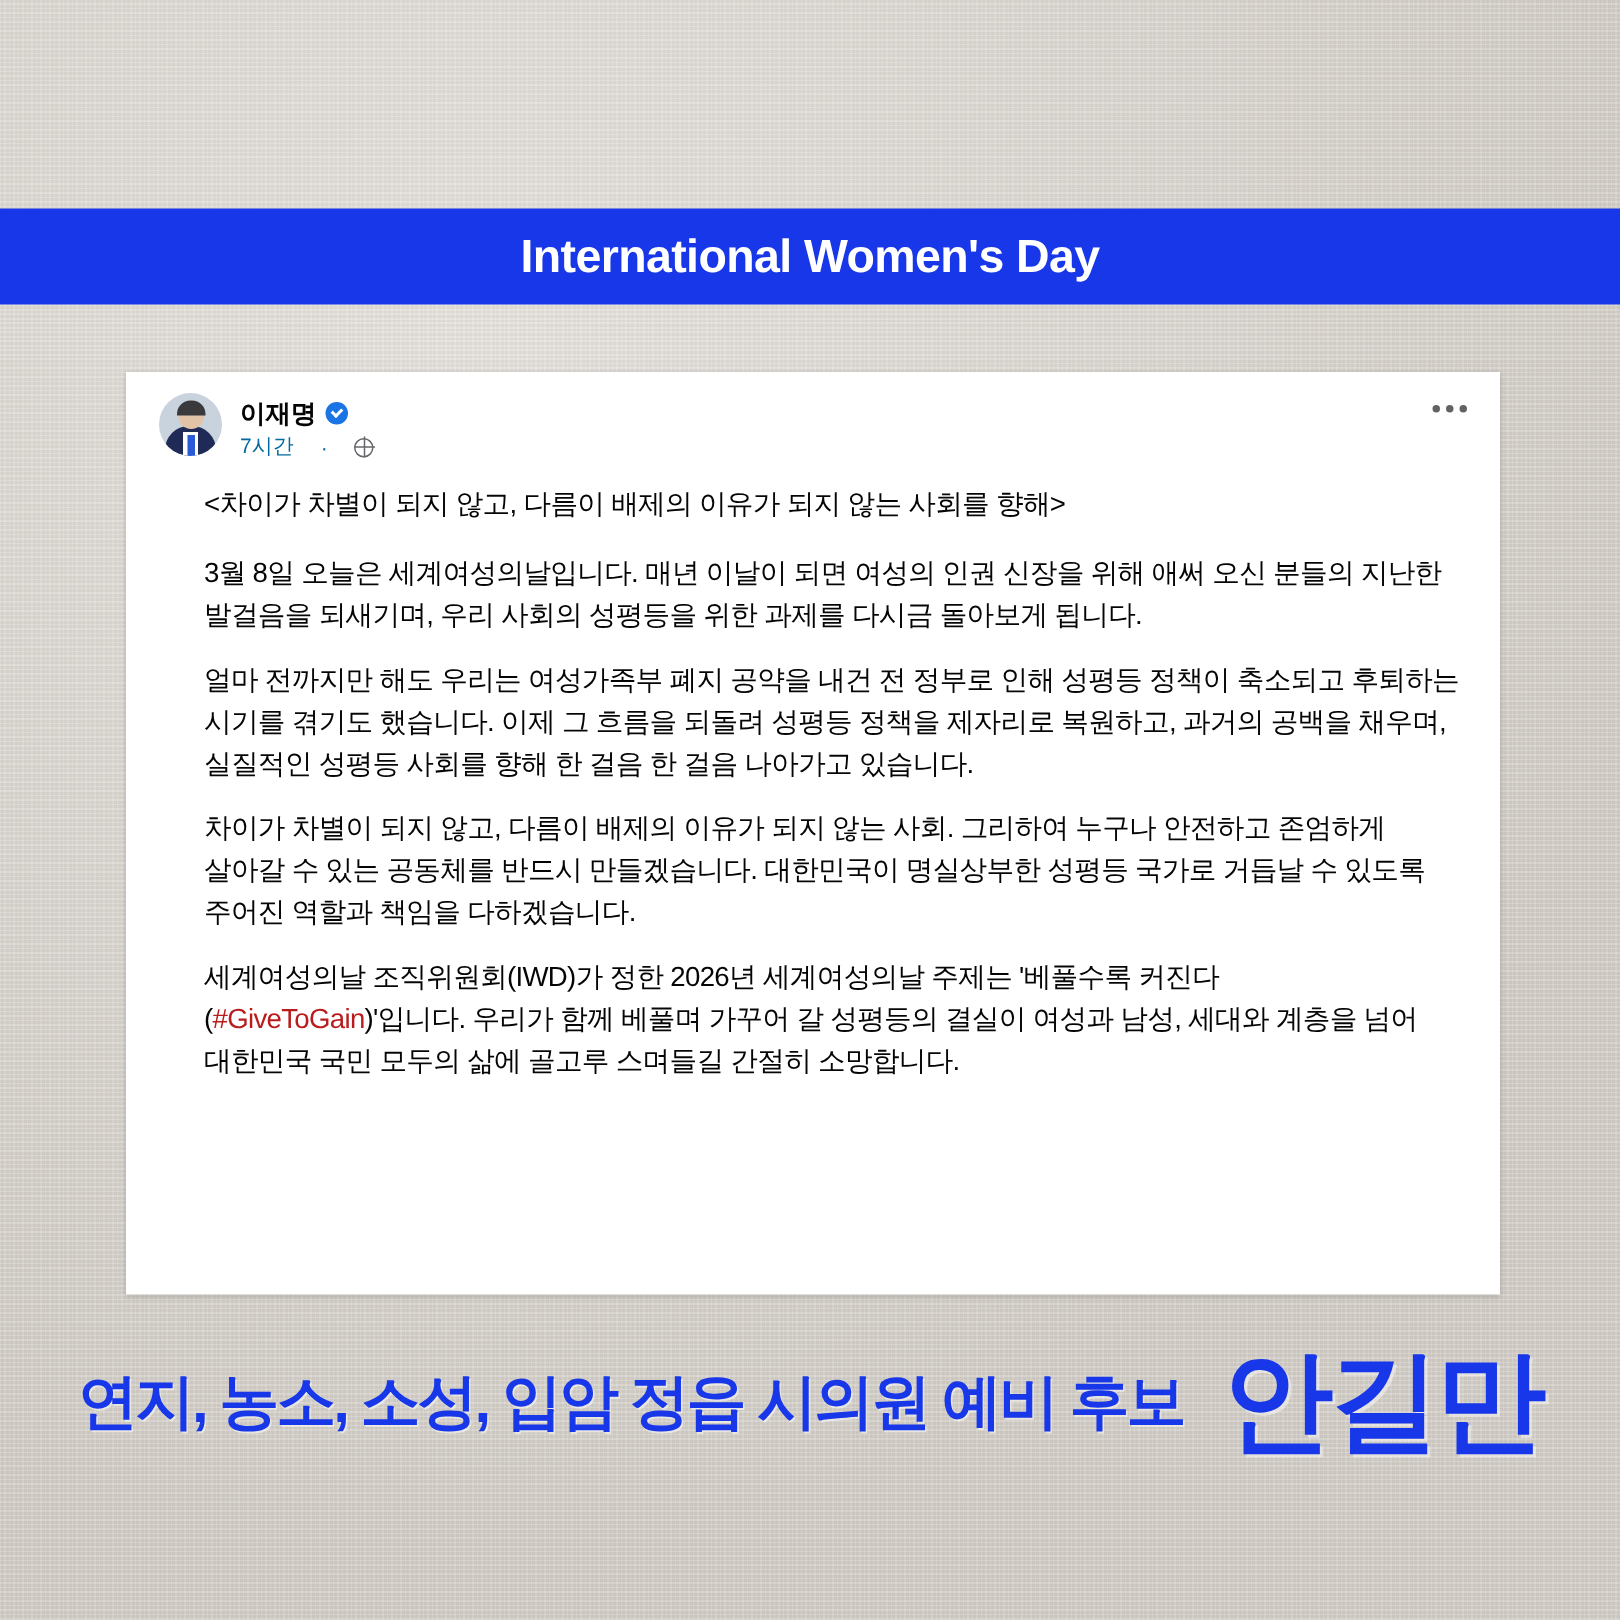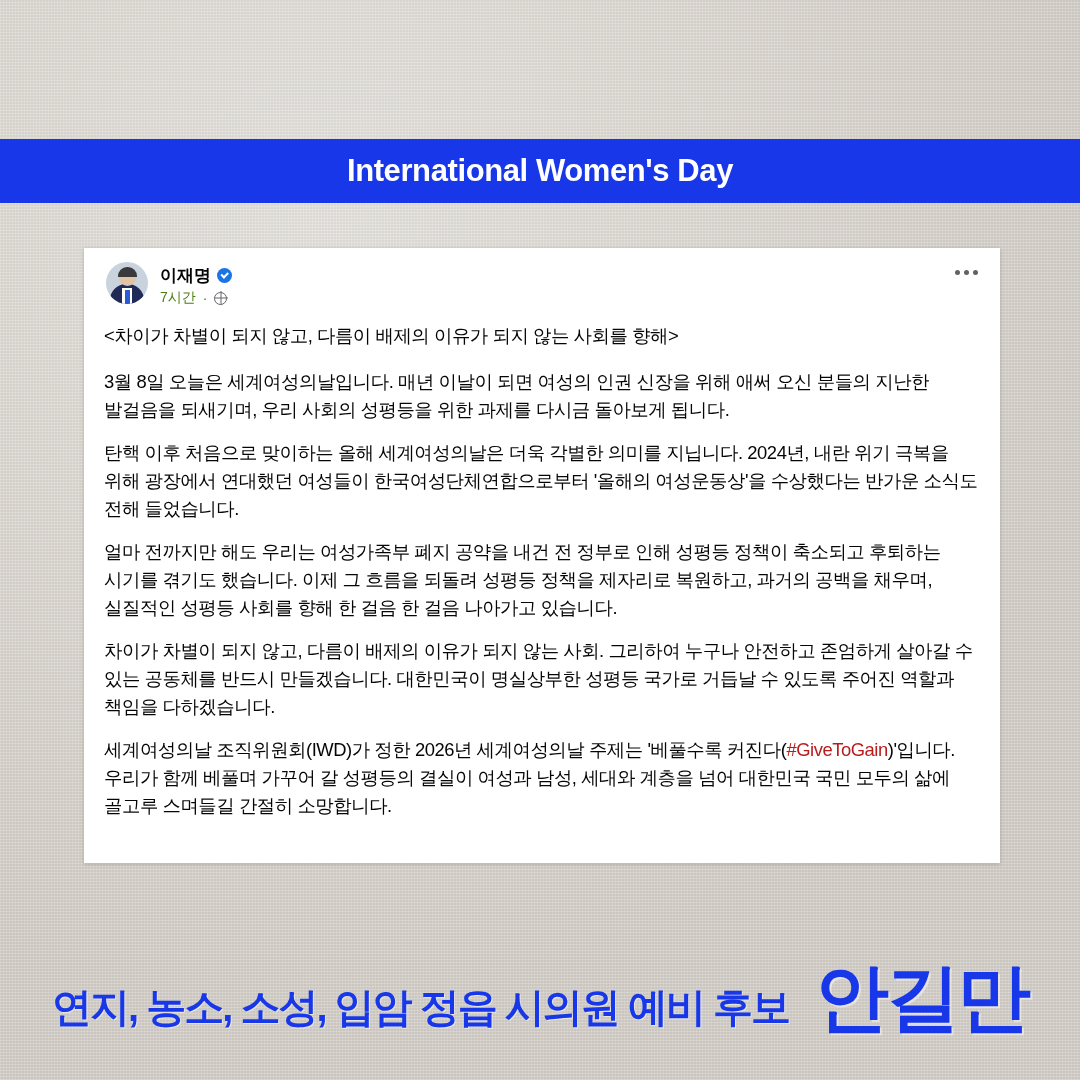--- a/index.html
+++ b/index.html
@@ -154,22 +154,22 @@
     border-left: 2px solid #fff;
     border-bottom: 2px solid #fff;
     transform: rotate(-45deg);
   }
   #meta-row {
     position: absolute;
     left: 76px;
     top: 41px;
     display: flex;
     align-items: center;
-    gap: 7px;
-    color: #4d7c0f;
+    gap: 18px;
+    color: #0369a1;
     font-size: 14px;
     justify-content: center;
   }
   #globe-icon {
     width: 13px;
     height: 13px;
     border-radius: 50%;
     border: 1.4px solid #65676b;
     position: relative;
     box-sizing: border-box;
@@ -205,20 +205,21 @@
     width: 5px;
     height: 5px;
     border-radius: 50%;
     background: #606366;
     display: block;
   }
 
   #post-body {
     padding: 2px 20px 0 20px;
     color: #050505;
+    margin-left: 32px;
   }
   #post-body p {
     margin: 0 0 15px 0;
     font-size: 18.4px;
     line-height: 1.52;
     letter-spacing: -0.45px;
     word-break: keep-all;
   }
   #post-body p.headline {
     margin-bottom: 18px;
@@ -228,24 +229,24 @@
   }
   .hashtag {
     color: #b91c1c;
   }
 
   
   #footer {
     position: absolute;
     left: 0;
     right: 0;
-    top: 915px;
+    top: 874px;
     height: 120px;
     display: flex;
-    align-items: flex-end;
+    align-items: center;
     justify-content: center;
     gap: 26px;
   }
   #footer-desc {
     color: #1737e8;
     font-size: 40px;
     font-weight: bold;
     letter-spacing: -2px;
     white-space: nowrap;
     text-shadow: 1px 1px 0 rgba(255,255,255,0.5);
@@ -294,21 +295,20 @@
       <div id="more-options">
         <span></span>
         <span></span>
         <span></span>
       </div>
     </div>
 
     <div id="post-body">
       <p class="headline">&lt;차이가 차별이 되지 않고, 다름이 배제의 이유가 되지 않는 사회를 향해&gt;</p>
       <p>3월 8일 오늘은 세계여성의날입니다. 매년 이날이 되면 여성의 인권 신장을 위해 애써 오신 분들의 지난한 발걸음을 되새기며, 우리 사회의 성평등을 위한 과제를 다시금 돌아보게 됩니다.</p>
-      <p>탄핵 이후 처음으로 맞이하는 올해 세계여성의날은 더욱 각별한 의미를 지닙니다. 2024년, 내란 위기 극복을 위해 광장에서 연대했던 여성들이 한국여성단체연합으로부터 '올해의 여성운동상'을 수상했다는 반가운 소식도 전해 들었습니다.</p>
       <p>얼마 전까지만 해도 우리는 여성가족부 폐지 공약을 내건 전 정부로 인해 성평등 정책이 축소되고 후퇴하는 시기를 겪기도 했습니다. 이제 그 흐름을 되돌려 성평등 정책을 제자리로 복원하고, 과거의 공백을 채우며, 실질적인 성평등 사회를 향해 한 걸음 한 걸음 나아가고 있습니다.</p>
       <p>차이가 차별이 되지 않고, 다름이 배제의 이유가 되지 않는 사회. 그리하여 누구나 안전하고 존엄하게 살아갈 수 있는 공동체를 반드시 만들겠습니다. 대한민국이 명실상부한 성평등 국가로 거듭날 수 있도록 주어진 역할과 책임을 다하겠습니다.</p>
       <p><span>세계여성의날 조직위원회(IWD)가 정한 2026년 세계여성의날 주제는 '베풀수록 커진다(</span><span class="hashtag">#GiveToGain</span><span>)'입니다. 우리가 함께 베풀며 가꾸어 갈 성평등의 결실이 여성과 남성, 세대와 계층을 넘어 대한민국 국민 모두의 삶에 골고루 스며들길 간절히 소망합니다.</span></p>
     </div>
 
   </div>
 
   <div id="footer">
     <div id="footer-desc">연지, 농소, 소성, 입암 정읍 시의원 예비 후보</div>
     <div id="footer-name">안길만</div>

